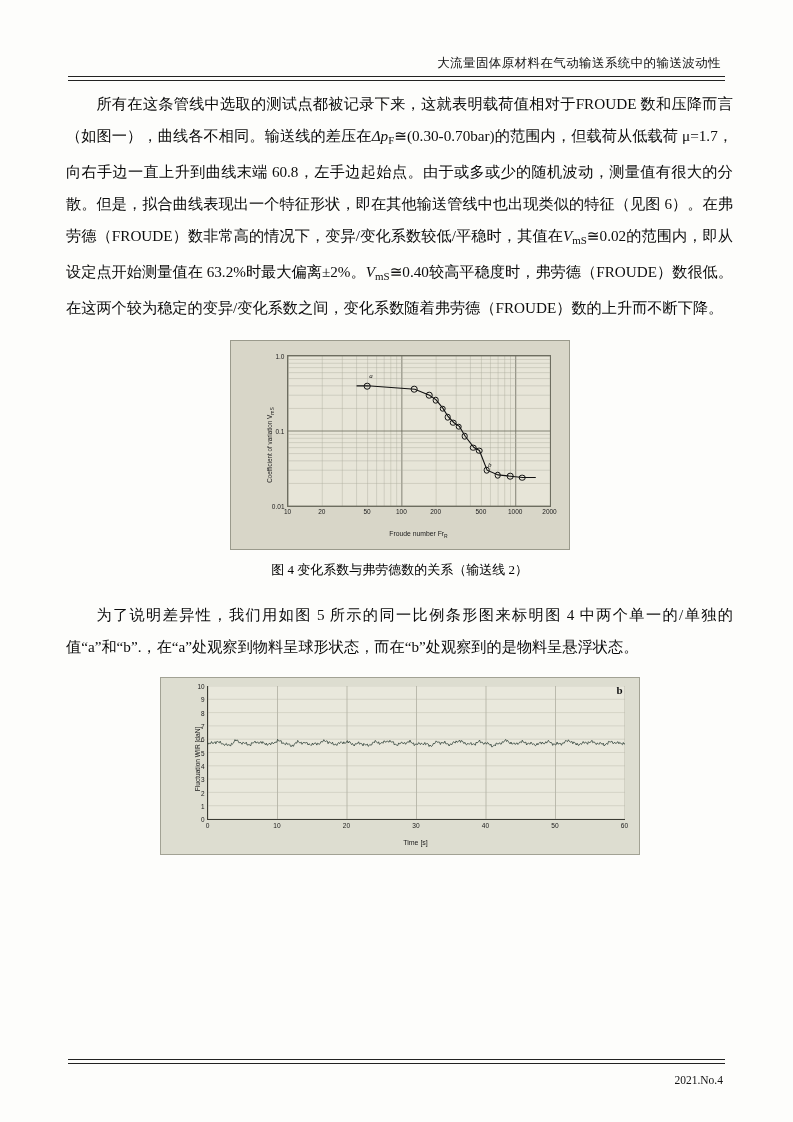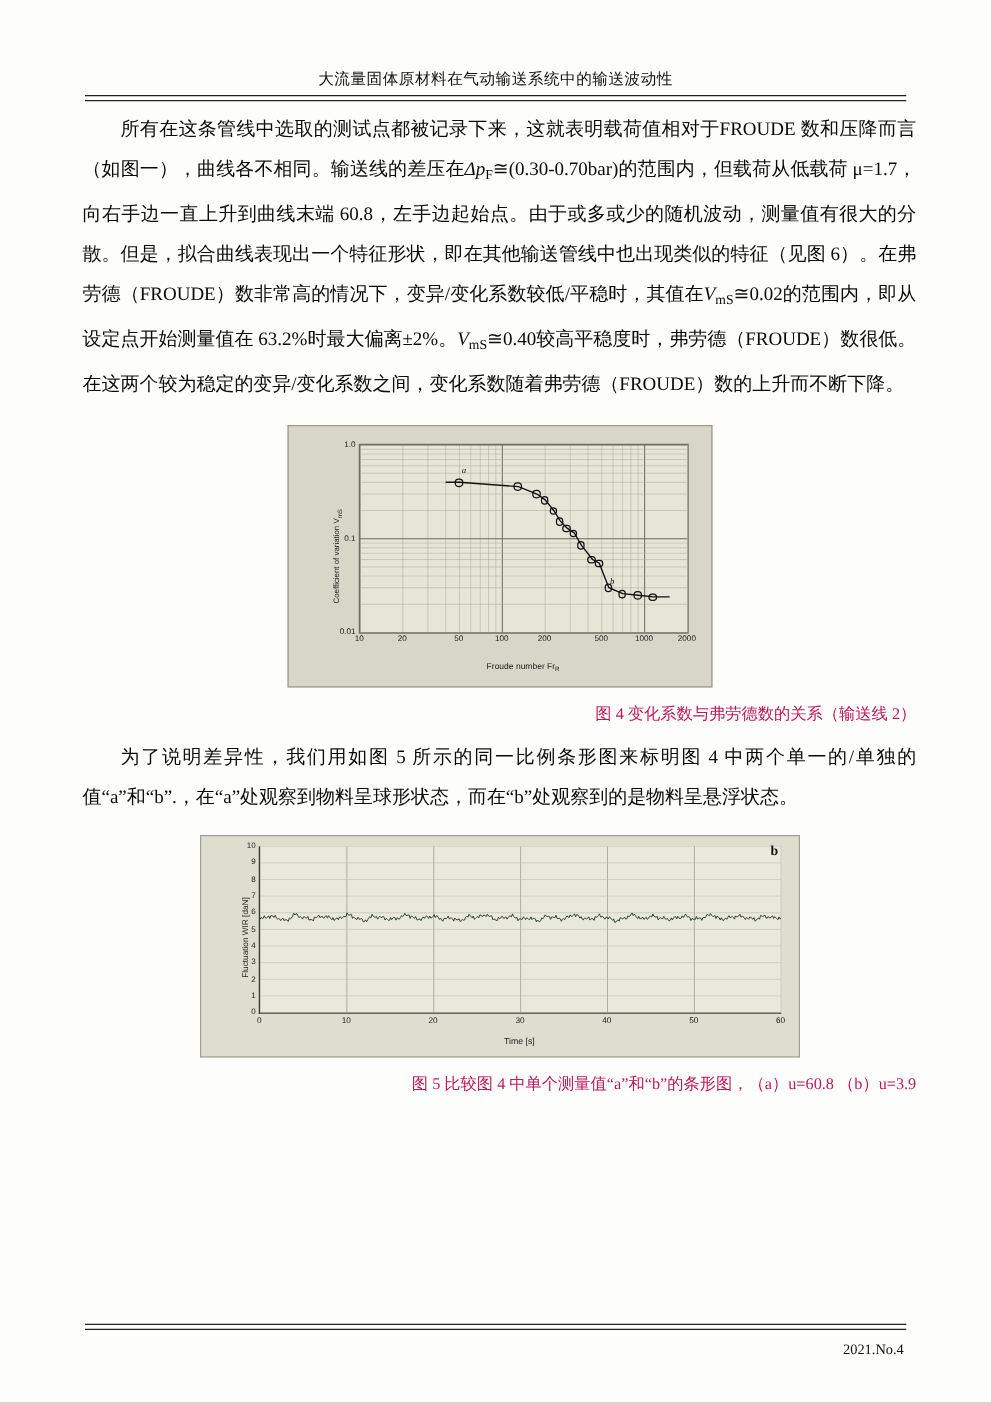--- a/index.html
+++ b/index.html
@@ -18,21 +18,21 @@
     box-sizing: border-box;
     overflow: hidden;
     margin: 0 auto;
   }
   
   .header {
     position: absolute;
     left: 72px;
     right: 72px;
     top: 55px;
-    text-align: center;
+    text-align: right;
     font-size: 12.5px;
     font-family: "Liberation Serif", serif;
     color: #111;
     letter-spacing: 0.4px;
   }
   .header-rule {
     position: absolute;
     left: 68px;
     right: 68px;
     top: 76px;
@@ -148,23 +148,23 @@
   .fig4 .ptlabel {
     position: absolute;
     font-size: 7px;
     font-style: italic;
     color: #111;
     transform: translate(-50%, -50%);
     font-family: "Liberation Serif", serif;
   }
   .fig-caption {
     margin-top: 7px;
-    text-align: right;
+    text-align: center;
     font-size: 13px;
-    color: #be185d;
+    color: #000000;
     font-family: "Liberation Serif", serif;
   }
 
   
   .fig5-wrap {
     margin-top: 14px;
     text-align: center;
   }
   .fig5 {
     display: inline-block;
@@ -354,21 +354,21 @@
             <div class="xtick" style="left: 148.138px;">200</div>
             <div class="xtick" style="left: 193.448px;">500</div>
             <div class="xtick" style="left: 227.724px;">1000</div>
             <div class="xtick" style="left: 262px;">2000</div>
           </div>
         <div class="xlabel">Froude number Fr<span style="font-size:5px;vertical-align:-2px;">R</span></div>
       </div>
       <div class="fig-caption">图 4  变化系数与弗劳德数的关系（输送线 2）</div>
     </div>
 
-    <p class="body-text indent" style="margin-top:10px;">为了说明差异性，我们用如图 5 所示的同一比例条形图来标明图 4 中两个单一的/单独的值“a”和“b”.，在“a”处观察到物料呈球形状态，而在“b”处观察到的是物料呈悬浮状态。</p>
+    <p class="body-text indent" style="margin-top:20px;">为了说明差异性，我们用如图 5 所示的同一比例条形图来标明图 4 中两个单一的/单独的值“a”和“b”.，在“a”处观察到物料呈球形状态，而在“b”处观察到的是物料呈悬浮状态。</p>
 
     <div class="fig5-wrap">
       <div class="fig5">
         <div class="ylabel">Fluctuation WIR [daN]</div>
         <div class="plot" id="fig5plot">
             <svg width="417" height="133" style="position: absolute; left: 0px; top: 0px;">
               <line x1="0" x2="0" y1="0" y2="133" stroke="#8d8d7e" stroke-width="0.5"></line>
               <line x1="69.5" x2="69.5" y1="0" y2="133" stroke="#8d8d7e" stroke-width="0.5"></line>
               <line x1="139" x2="139" y1="0" y2="133" stroke="#8d8d7e" stroke-width="0.5"></line>
               <line x1="208.5" x2="208.5" y1="0" y2="133" stroke="#8d8d7e" stroke-width="0.5"></line>
@@ -403,21 +403,20 @@
             <div class="xtick" style="left: 69.5px;">10</div>
             <div class="xtick" style="left: 139px;">20</div>
             <div class="xtick" style="left: 208.5px;">30</div>
             <div class="xtick" style="left: 278px;">40</div>
             <div class="xtick" style="left: 347.5px;">50</div>
             <div class="xtick" style="left: 417px;">60</div>
           </div>
         <div class="badge">b</div>
         <div class="xlabel">Time [s]</div>
       </div>
-      <div class="fig-caption">图 5 比较图 4 中单个测量值“a”和“b”的条形图，（a）u=60.8 （b）u=3.9</div>
     </div>
 
   </div>
 
   <div class="footer-rule"></div>
   <div class="footer-rule2"></div>
   <div class="issue">2021.No.4</div>
 </div>
 
 </body></html>

